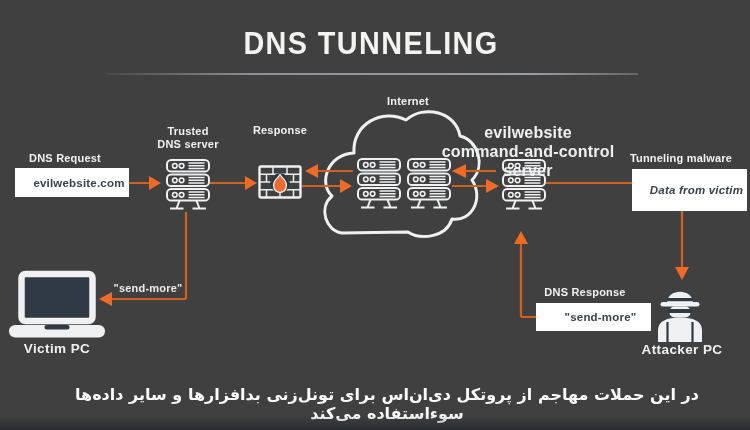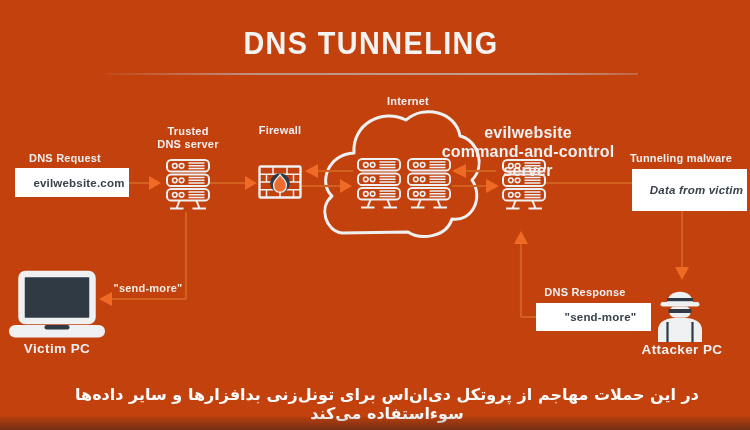--- a/index.html
+++ b/index.html
@@ -1,18 +1,18 @@
 <!DOCTYPE html>
 <html><head>
 <meta charset="utf-8">
 <style>
   html,body{margin:0;padding:0;}
   .stage{
     position:relative; width:750px; height:430px; overflow:hidden;
-    background:#c2410c;
+    background:#404040;
     font-family:"Liberation Sans", sans-serif;
   }
   .title{
     position:absolute; left:371px; top:26px; transform:translateX(-50%) scaleX(.93);
     font-size:31px; font-weight:700; letter-spacing:1.5px; color:#f3f3f1; white-space:nowrap;
   }
   .divider{
     position:absolute; left:105px; top:73px; width:533px; height:2px;
     background:linear-gradient(90deg, rgba(190,200,210,.06), rgba(190,200,210,.6) 28%, rgba(195,205,214,.68) 80%, rgba(190,200,210,.28));
   }
@@ -127,21 +127,21 @@
       <polygon points="514,244 528,244 521,231"></polygon>
       <polygon points="112,292 99,299 112,306"></polygon>
     </g>
   </svg>
 
   <div class="lbl" style="left:65px; top:152px;">DNS Request</div>
   <div class="lbl" style="left:188px; top:125px;">
     <span>Trusted</span><br>
     <span>DNS server</span>
   </div>
-  <div class="lbl" style="left:280px; top:124px;">Firewall</div>
+  <div class="lbl" style="left:280px; top:124px;">Response</div>
   <div class="lbl" style="left:408px; top:95px;">Internet</div>
   <div class="lbl small" style="left:528px; top:124px;">
     <span>evilwebsite</span><br>
     <span>command-and-control</span><br>
     <span>server</span>
   </div>
   <div class="lbl" style="left:681px; top:152px;">Tunneling malware</div>
   <div class="lbl" style="left:585px; top:286px;">DNS Response</div>
   <div class="lbl note" style="left:148px; top:282px;">"send-more"</div>
   <div class="lbl big" style="left:57px; top:341px;">Victim PC</div>

